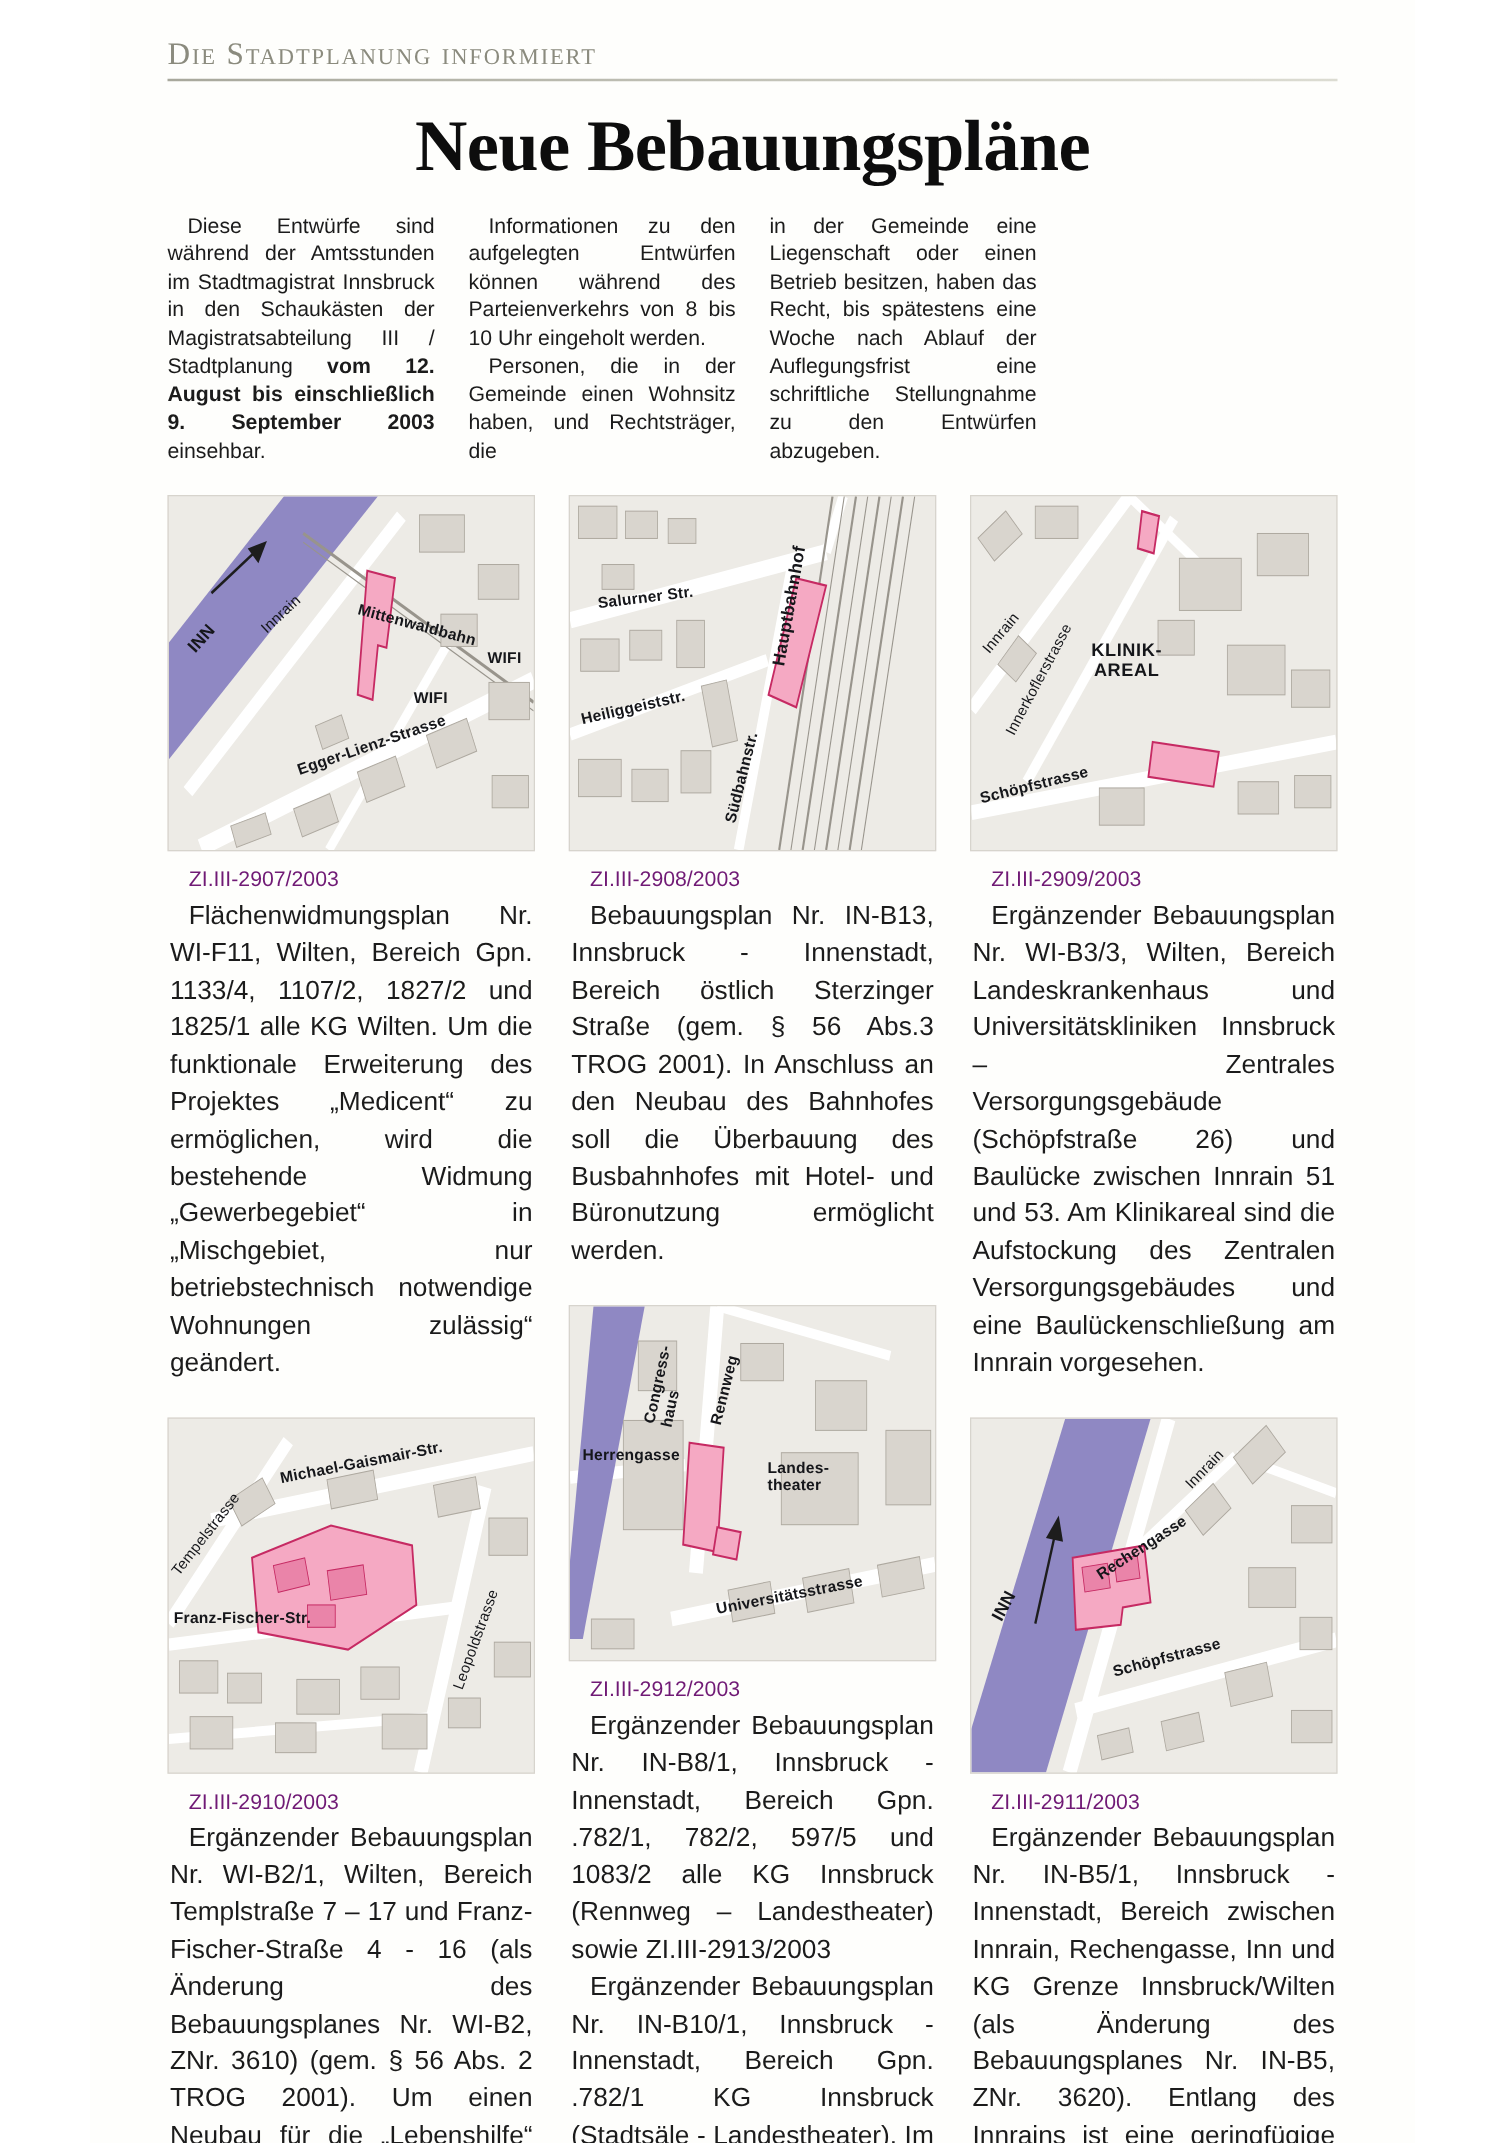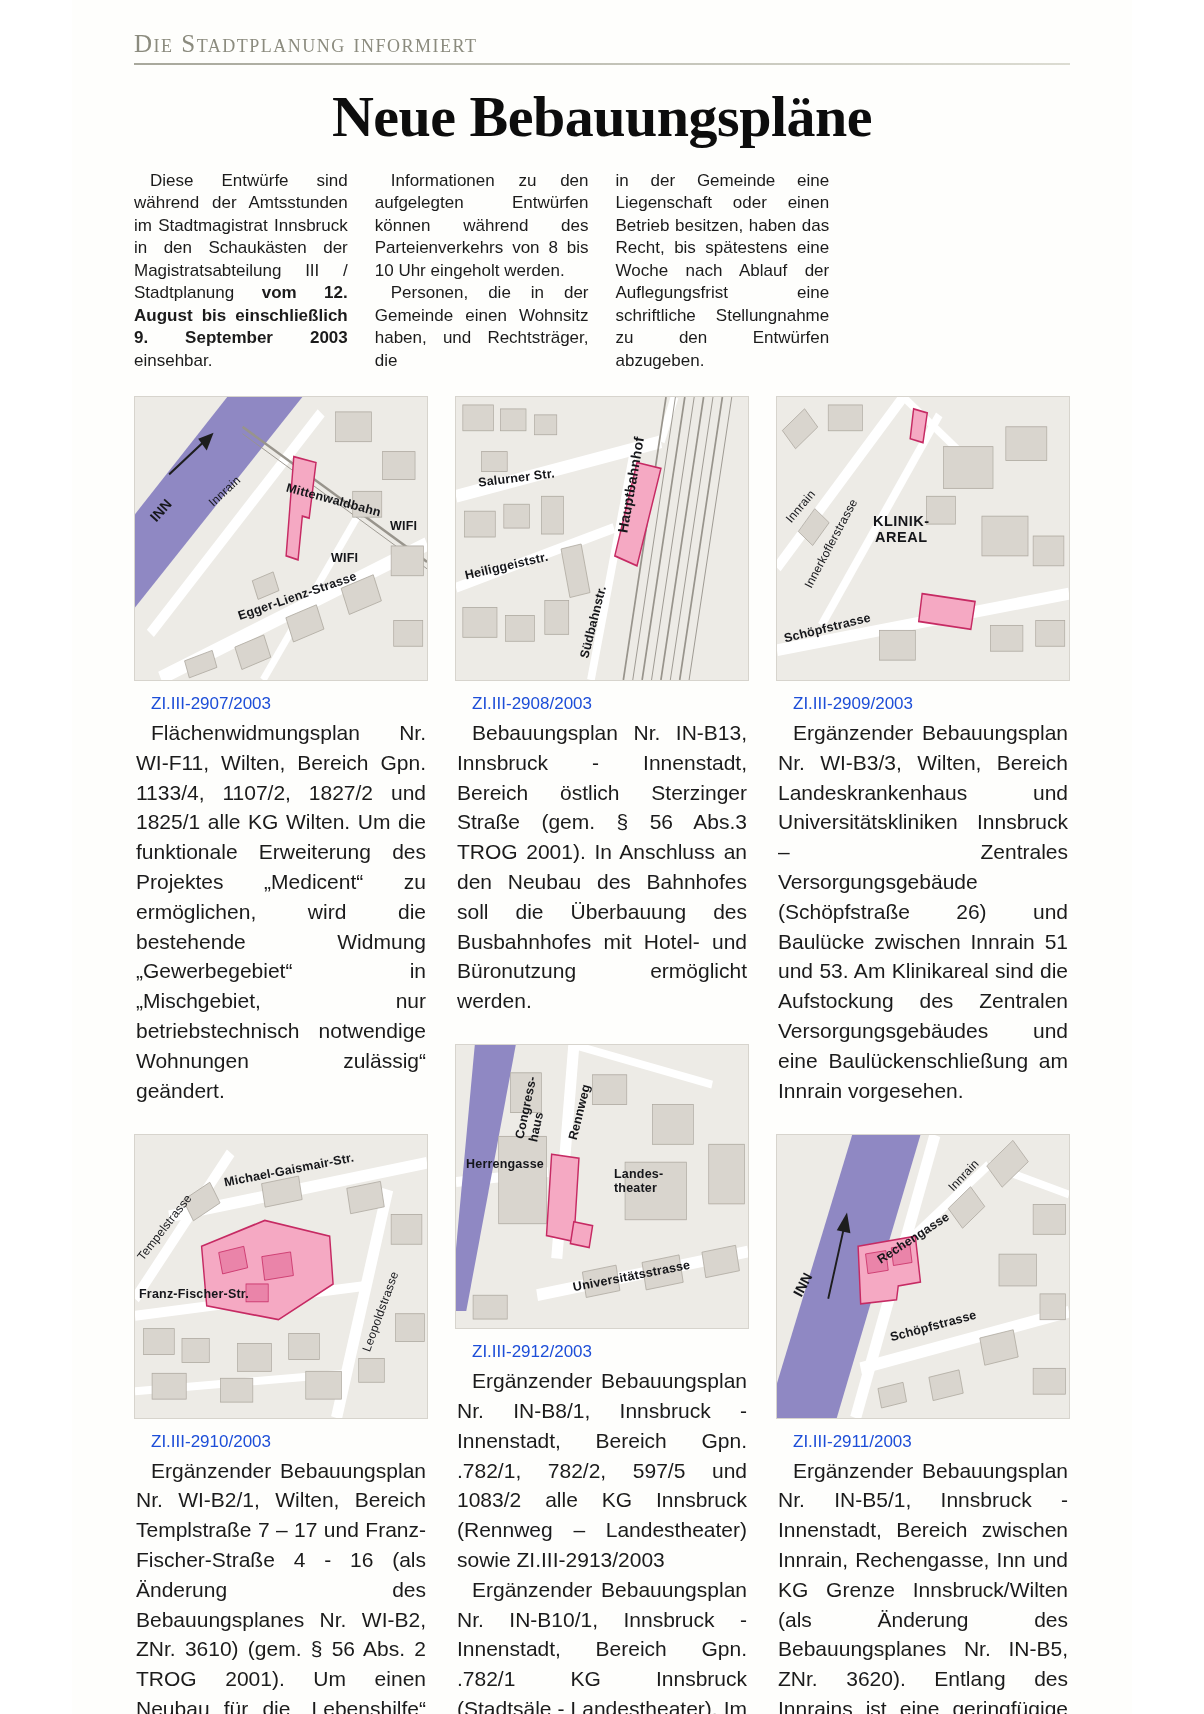--- a/index.html
+++ b/index.html
@@ -70,21 +70,21 @@
     transform-origin: center center; letter-spacing: 0.2px;
   }
   .lbl.reg { font-weight: 400; font-size: 12px; }
   .lbl.big { font-size: 14px; }
   .lbl.klinik { font-size: 14.5px; text-align: center; letter-spacing: 0.5px; }
 
   
   article.plan { margin: 13px 2px 28px; }
   article.plan h3 {
     font-size: 17px; font-weight: 400; margin: 0 0 4px;
-    text-indent: 15px; color: #1d4ed8;
+    text-indent: 15px; color: #701a75;
   }
   article.plan p {
     margin: 0; font-size: 21px; line-height: 1.42;
     text-align: justify; text-indent: 15px; hyphens: auto;
   }
   article.plan p + p { margin-top: 0; }
 
   
   footer.pagefoot {
     margin-top: auto; border-top: 2px solid #ec4899; padding-top: 8px;

